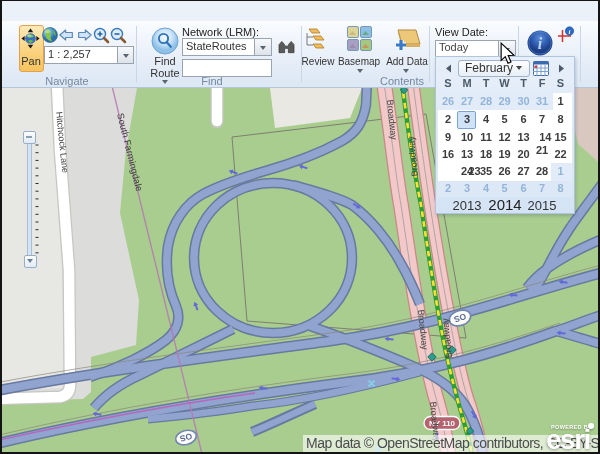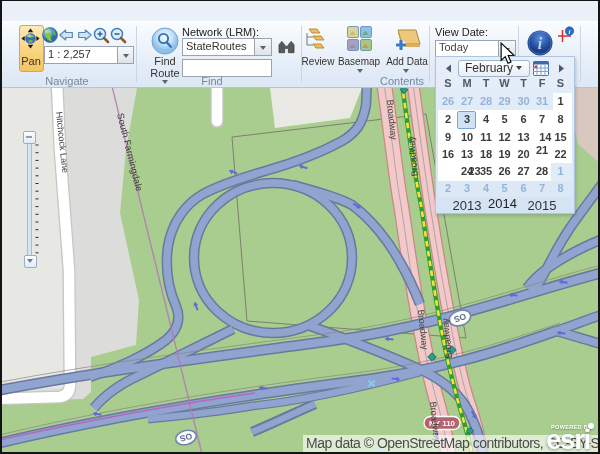--- a/index.html
+++ b/index.html
@@ -405,21 +405,21 @@
     <div class="calcell" style="left:96.5px;top:108px;">28</div>
     <div class="calcell caladj" style="left:115px;top:108px;">1</div>
     <div class="calcell caladj" style="left:2.5px;top:124.5px;">2</div>
     <div class="calcell caladj" style="left:21.5px;top:124.5px;">3</div>
     <div class="calcell caladj" style="left:40.5px;top:124.5px;">4</div>
     <div class="calcell caladj" style="left:59px;top:124.5px;">5</div>
     <div class="calcell caladj" style="left:78px;top:124.5px;">6</div>
     <div class="calcell caladj" style="left:96.5px;top:124.5px;">7</div>
     <div class="calcell caladj" style="left:115px;top:124.5px;">8</div>
     <div style="position:absolute;left:14px;top:141px;font-size:13px;color:#333;width:34px;text-align:center;">2013</div>
-    <div style="position:absolute;left:52px;top:139px;font-size:13px;color:#222;width:34px;text-align:left;">2014</div>
+    <div style="position:absolute;left:52px;top:139px;font-size:15px;color:#222;width:34px;text-align:center;">2014</div>
     <div style="position:absolute;left:89px;top:141px;font-size:13px;color:#333;width:34px;text-align:center;">2015</div>
   </div>
 
   <svg style="position:absolute;left:500px;top:42px;z-index:60;" width="16" height="24" viewBox="0 0 14 21">
     <path d="M1,1 L1,16.2 L4.6,12.8 L7,18.6 L9.6,17.5 L7.2,11.8 L12.2,11.6 Z" fill="#fff" stroke="#000" stroke-width="1"></path>
   </svg>
   <div id="frame"></div>
 </div>
 
 </body></html>

